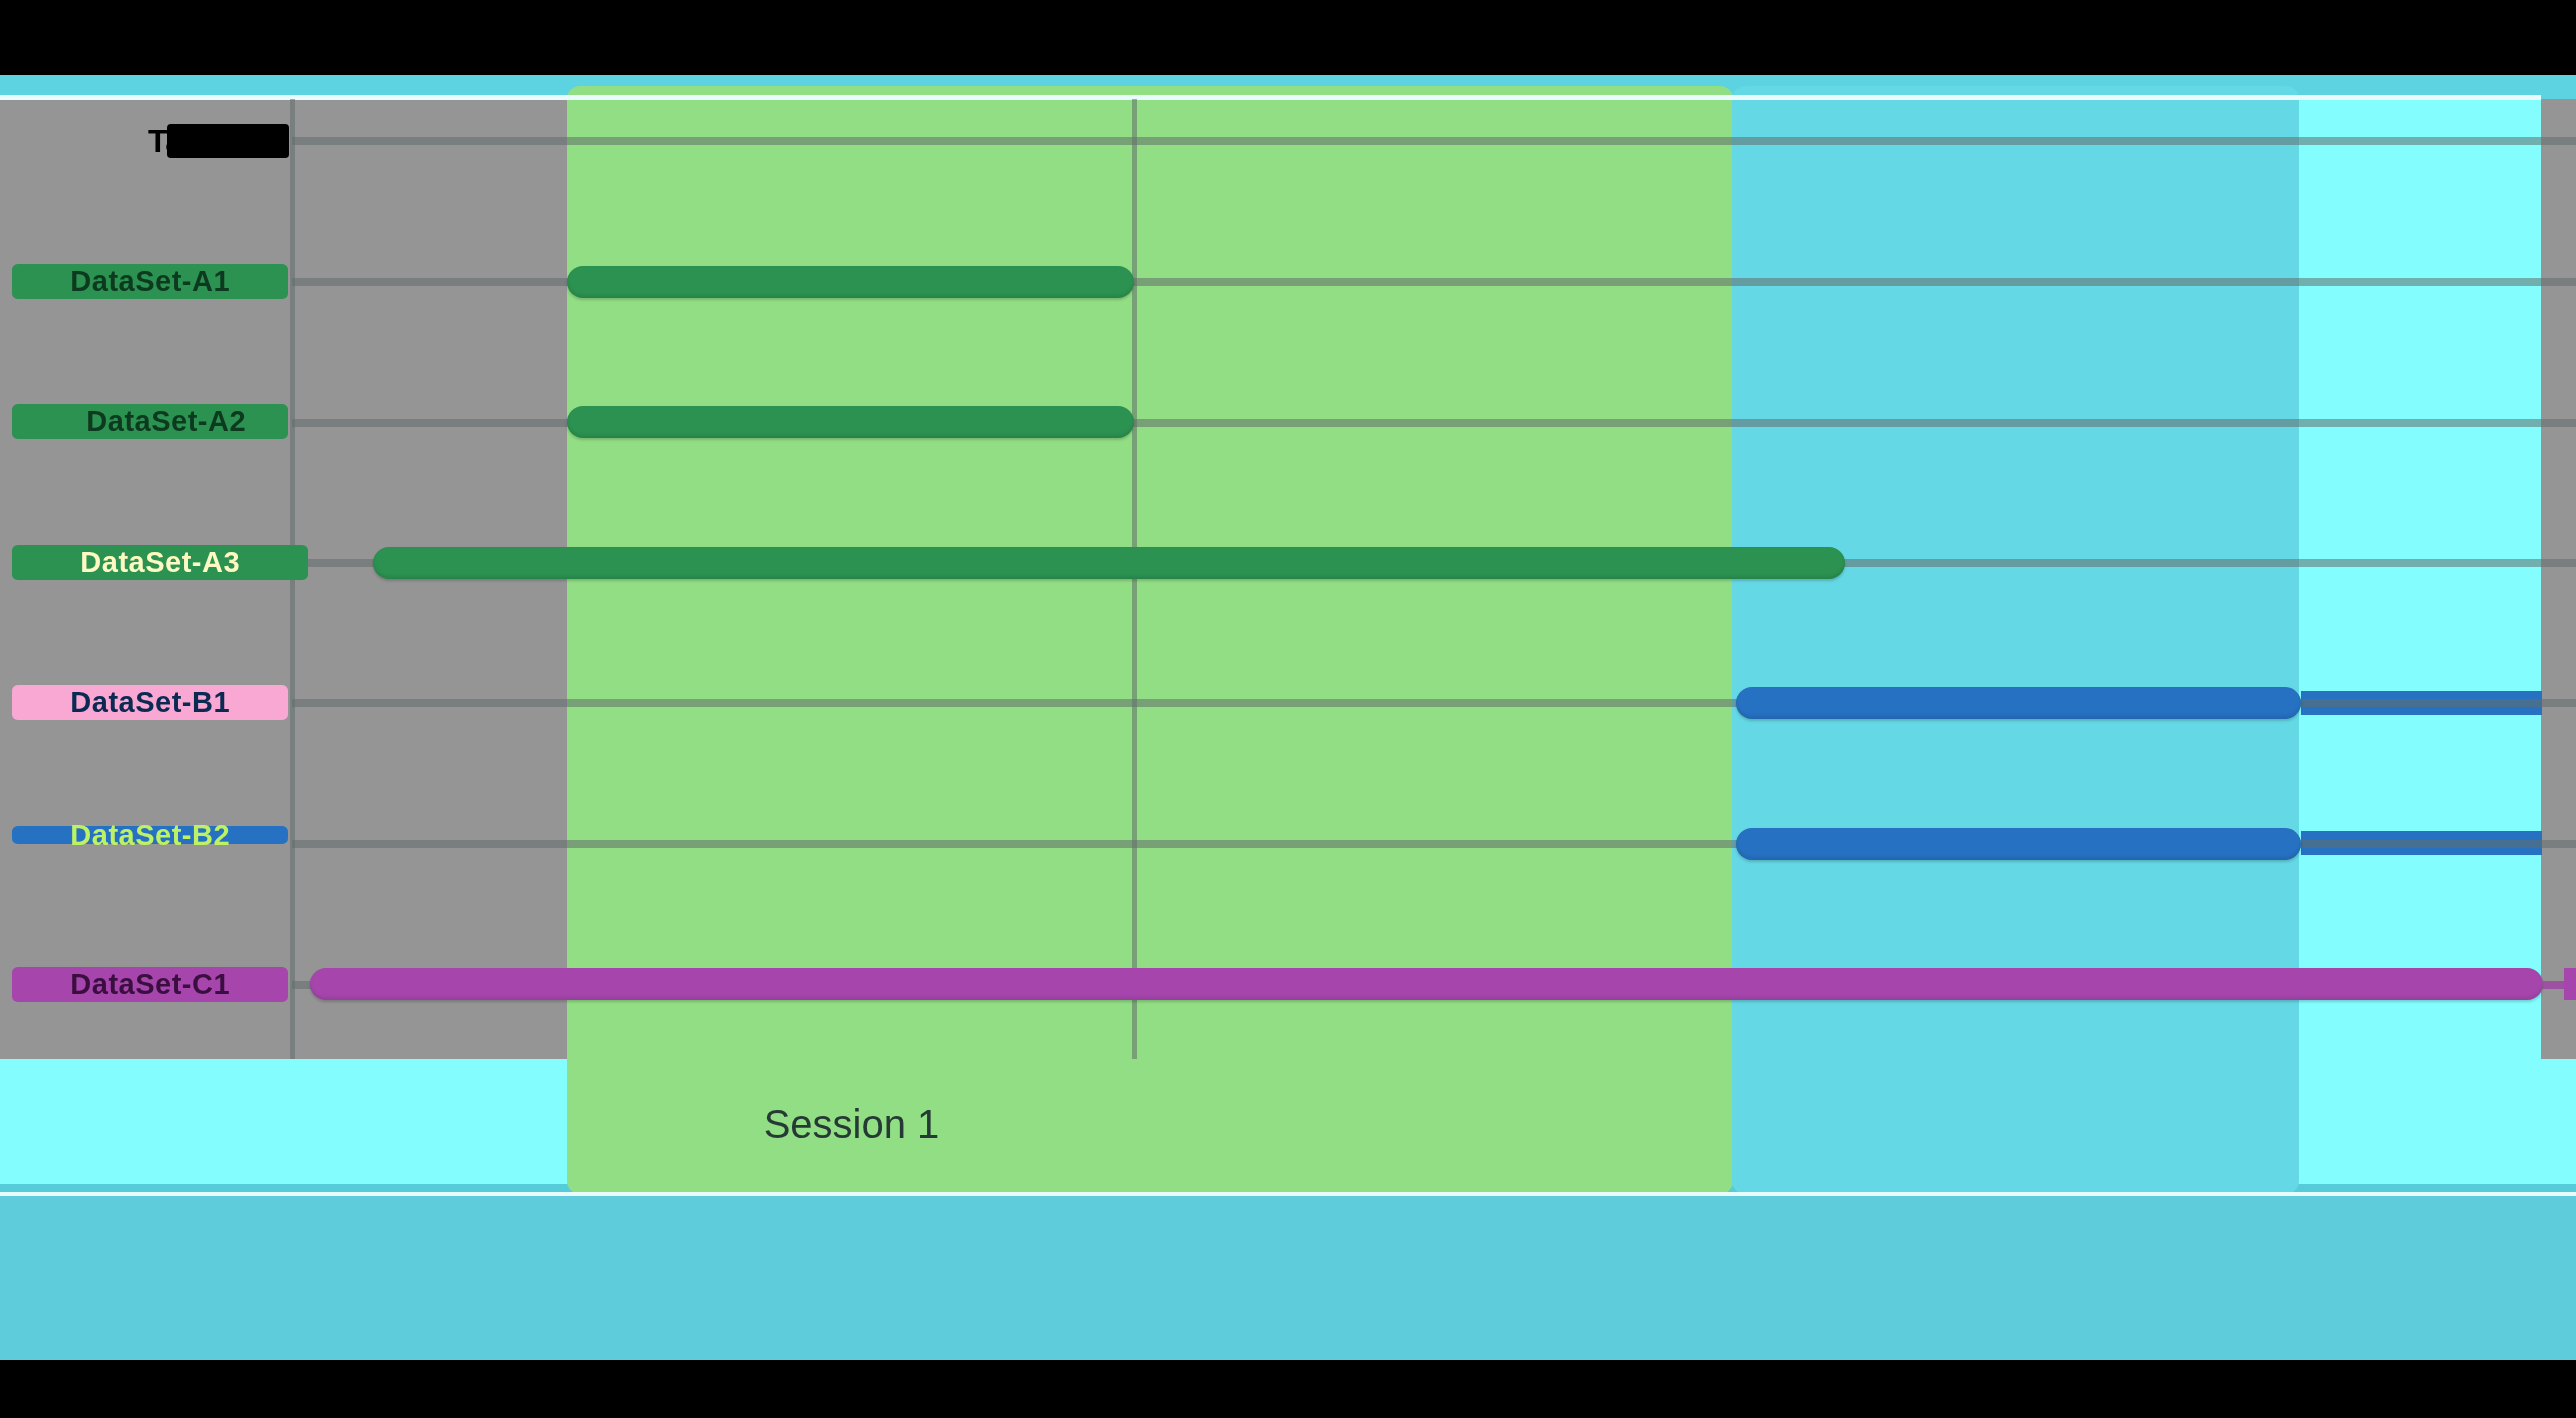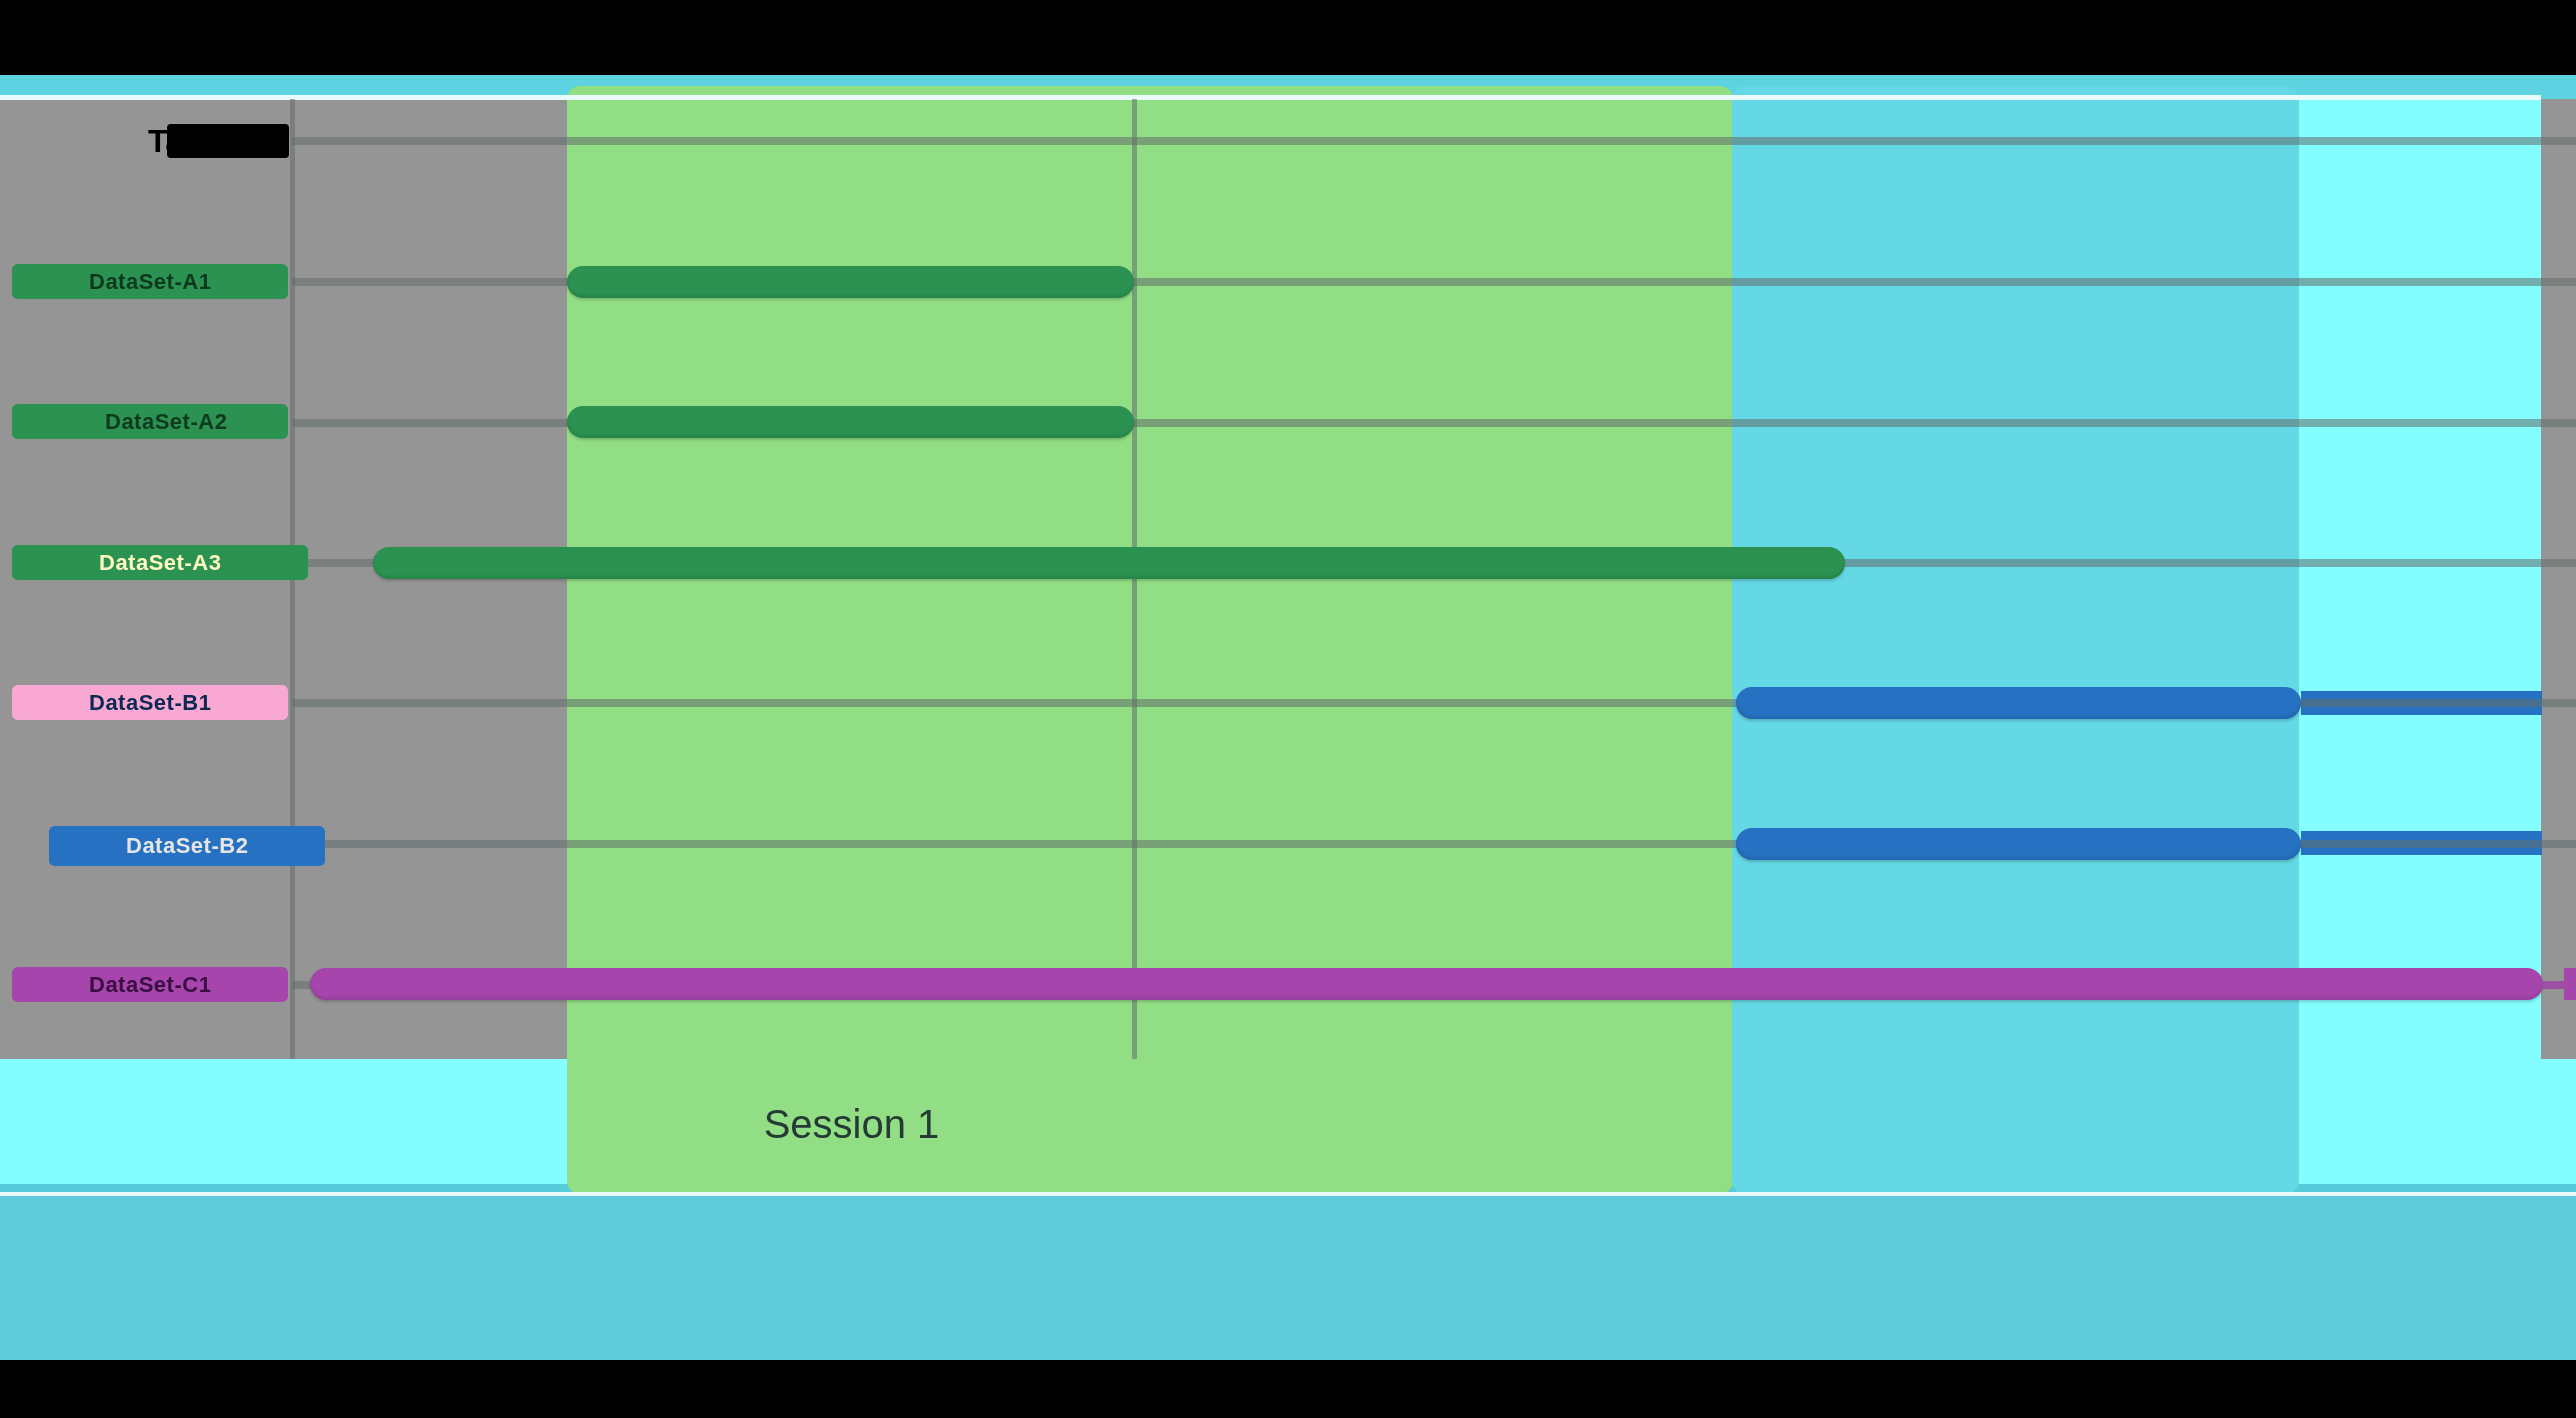--- a/index.html
+++ b/index.html
@@ -3,21 +3,21 @@
 <meta charset="utf-8">
 <style>
   html,body{margin:0;padding:0;background:#000;}
   #stage{
     position:relative;width:2576px;height:1419px;overflow:hidden;background:#000;
     font-family:"Liberation Sans","DejaVu Sans",sans-serif;
   }
   #stage div{position:absolute;box-sizing:border-box;}
   .layer{left:0;top:0;width:2576px;height:1419px;}
   .chip{display:flex;align-items:center;justify-content:center;
-        font-weight:700;font-size:22px;letter-spacing:0.5px;border-radius:5.6px;}
+        font-weight:700;font-size:29px;letter-spacing:0.5px;border-radius:5.6px;}
   .bar{border-radius:16px;box-shadow:0 1.9px 2.8px rgba(0,0,0,0.18), inset 0 -2.8px 3.8px rgba(0,0,0,0.10);}
   .gridline-h{height:8.4px;}
   .session-label{font-size:40px;font-weight:400;text-align:center;}
   .legend-pill{height:28px;border-radius:14px;}
   .legend-fade{height:28px;transform:skewX(-18deg);}
   .legend-slash{width:8.4px;height:28px;transform:skewX(-20deg);}
   #task-title-chip{left:148px;top:124px;width:141px;height:34px;}
   #task-title-text{left:0;top:0;height:34px;line-height:34px;font-size:32px;font-weight:700;color:#000;}
   #task-title-box{left:19px;top:0;width:122px;height:34px;background:#000;border-radius:3.8px;}
 </style>
@@ -64,21 +64,21 @@
       <div class="bar" style="left: 1736px; top: 828px; width: 565px; height: 32px; background: rgb(38, 113, 193);"></div>
       <div class="bar" style="left: 310px; top: 968px; width: 2233px; height: 32px; background: rgb(166, 70, 173);"></div>
       <div style="left: 2543px; top: 981px; width: 20.6px; height: 7.5px; background: rgb(166, 70, 173); opacity: 0.8;"></div>
       <div style="left: 2564px; top: 968px; width: 12.2px; height: 32px; background: rgb(166, 70, 173);"></div>
     </div>
   <div id="chips" class="layer">
       <div class="chip" style="left: 12.2px; top: 264px; width: 276px; height: 35px; background: rgb(43, 146, 81); color: rgb(13, 58, 31);">DataSet-A1</div>
       <div class="chip" style="left: 12.2px; top: 404px; width: 276px; height: 35px; background: rgb(43, 146, 81); color: rgb(13, 58, 31); padding-left: 32px;">DataSet-A2</div>
       <div class="chip" style="left: 12.2px; top: 545px; width: 296px; height: 35px; background: rgb(43, 146, 81); color: #fef9c3;">DataSet-A3</div>
       <div class="chip" style="left: 12.2px; top: 685px; width: 276px; height: 35px; background: #f9a8d4; color: rgb(10, 42, 82);">DataSet-B1</div>
-      <div class="chip" style="left: 12.2px; top: 826px; width: 276px; height: 40px; background: rgb(38, 113, 193); color: #e5e5e5; margin-left: 37px;">DataSet-B2</div>
+      <div class="chip" style="left: 12.2px; top: 826px; width: 276px; height: 18px; background: rgb(38, 113, 193); color: #bef264;">DataSet-B2</div>
       <div class="chip" style="left: 12.2px; top: 967px; width: 276px; height: 35px; background: rgb(166, 70, 173); color: rgb(58, 15, 64);">DataSet-C1</div>
     </div>
 
   <div id="task-title-chip">
     <div id="task-title-text">Task</div>
     <div id="task-title-box"></div>
   </div>
 
   <div id="annotations" class="layer">
       <div class="session-label" style="left: 617px; top: 1100px; width: 469px; height: 49px; line-height: 49px; color: rgb(38, 58, 53);">Session 1</div>

